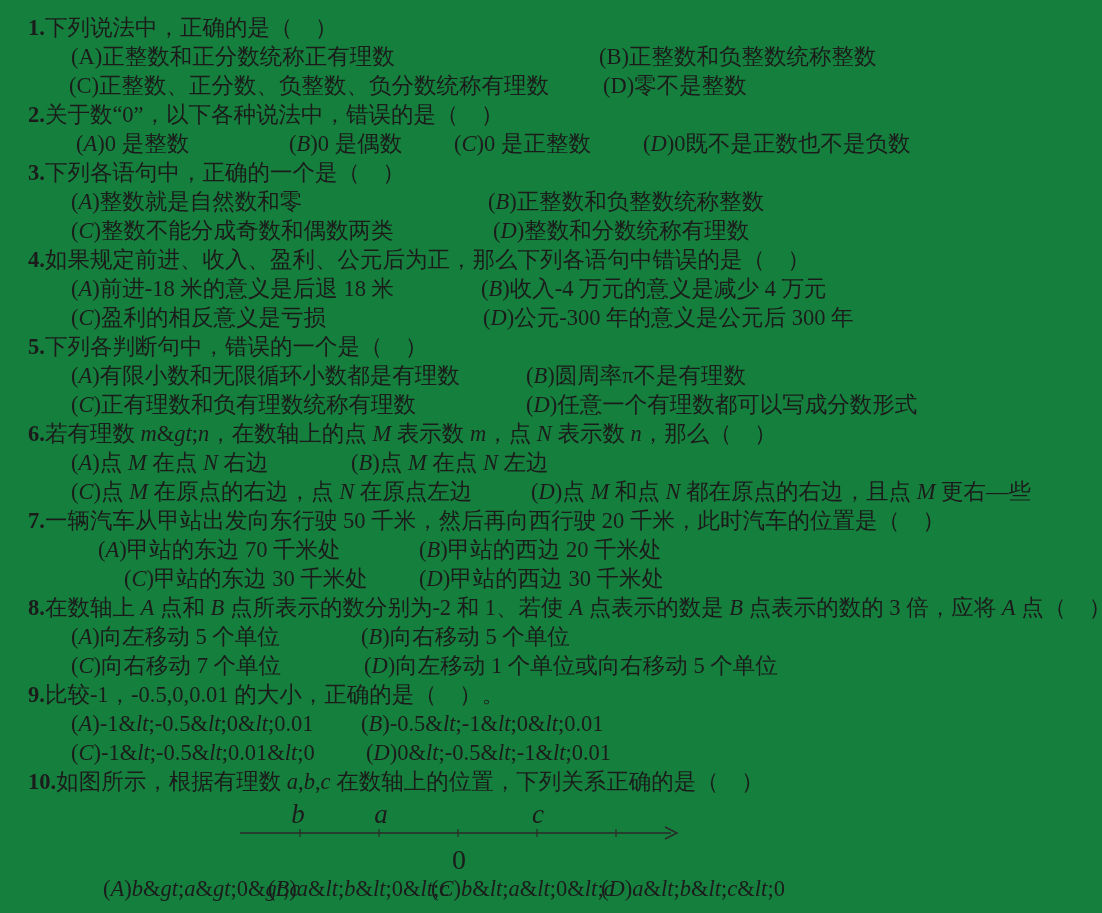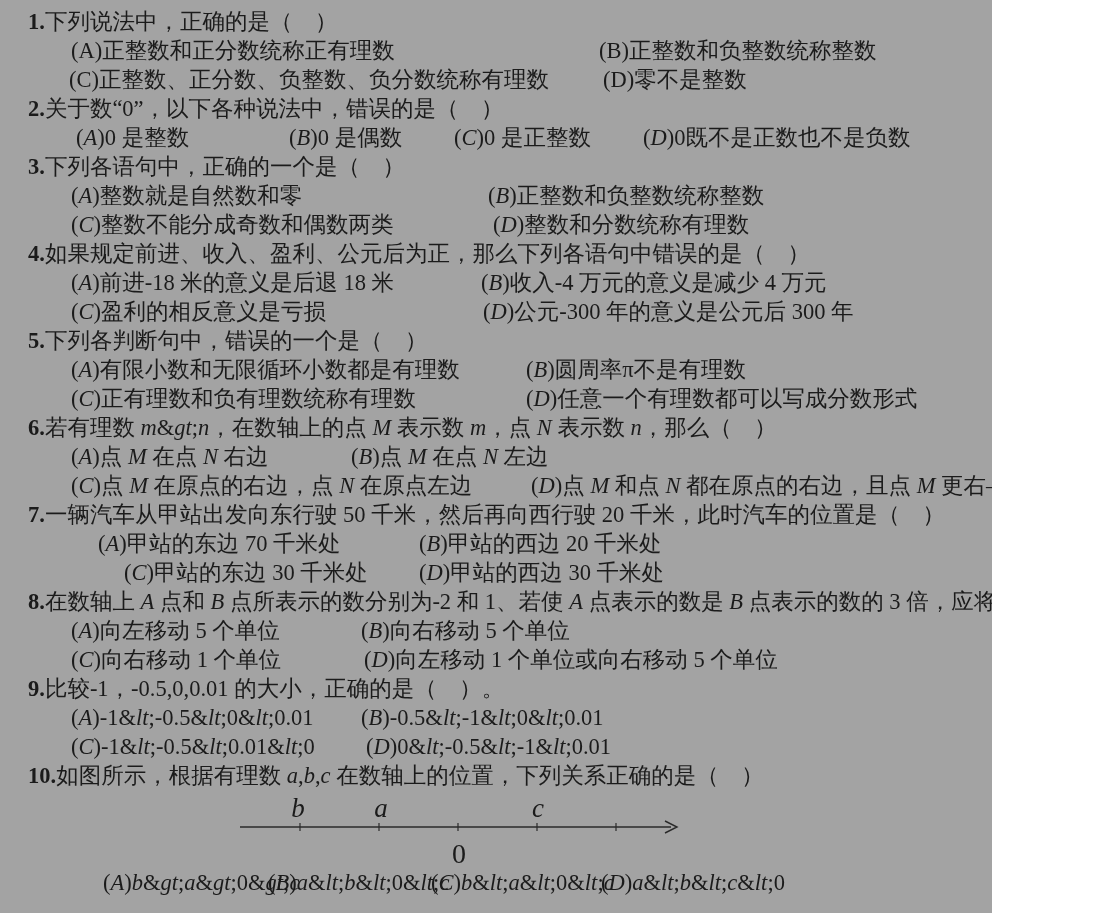--- a/index.html
+++ b/index.html
@@ -1,20 +1,20 @@
 <!DOCTYPE html>
 <html><head>
 <meta charset="utf-8">
 <title>有理数选择题</title>
 <style>
   html,body { margin:0; padding:0; background:#ffffff; }
   .page {
-    position:relative; width:992px; height:913px; background:#a3a3a3;
+    position:relative; width:1102px; height:913px; background:#15803d;
     color:#1b1b1b; font-family:"Liberation Serif","DejaVu Serif",serif;
-    font-size:22.5px; overflow:hidden; padding-top:7px; box-sizing:border-box;
+    font-size:22.5px; overflow:hidden; padding-top:13px; box-sizing:border-box;
   }
   .line { position:relative; height:29px; line-height:29px; white-space:pre; }
   .intro { padding-left:28px; }
   .num { font-weight:bold; }
   .opt { position:absolute; top:0; white-space:pre;margin-left:36px; }
   i { font-style:italic; }
   .figure { height:78px; position:relative; }
   .figure svg { position:absolute; left:238px; top:0; }
   .axis { stroke:#2a2a2a; stroke-width:1.4; fill:none; }
   .tick { stroke:#2a2a2a; stroke-width:1.2; }
@@ -108,21 +108,21 @@
     </div>
   </section>
 
   <section>
     <div class="line intro"><span class="num">8.</span><span>在数轴上 <i>A</i> 点和 <i>B</i> 点所表示的数分别为-2 和 1、若使 <i>A</i> 点表示的数是 <i>B</i> 点表示的数的 3 倍，应将 <i>A</i> 点（    ）</span></div>
     <div class="line">
       <span class="opt" style="left:35px"><span>(<i>A</i>)</span><span>向左移动 5 个单位</span></span>
       <span class="opt" style="left:325px"><span>(<i>B</i>)</span><span>向右移动 5 个单位</span></span>
     </div>
     <div class="line">
-      <span class="opt" style="left:35px"><span>(<i>C</i>)</span><span>向右移动 1 个单位</span></span>
+      <span class="opt" style="left:35px"><span>(<i>C</i>)</span><span>向右移动 7 个单位</span></span>
       <span class="opt" style="left:328px"><span>(<i>D</i>)</span><span>向左移动 1 个单位或向右移动 5 个单位</span></span>
     </div>
   </section>
 
   <section>
     <div class="line intro"><span class="num">9.</span><span>比较-1，-0.5,0,0.01 的大小，正确的是（    ）。</span></div>
     <div class="line">
       <span class="opt" style="left:35px"><span>(<i>A</i>)</span><span>-1&amp;<i>lt</i>;-0.5&amp;<i>lt</i>;0&amp;<i>lt</i>;0.01</span></span>
       <span class="opt" style="left:325px"><span>(<i>B</i>)</span><span>-0.5&amp;<i>lt</i>;-1&amp;<i>lt</i>;0&amp;<i>lt</i>;0.01</span></span>
     </div>

